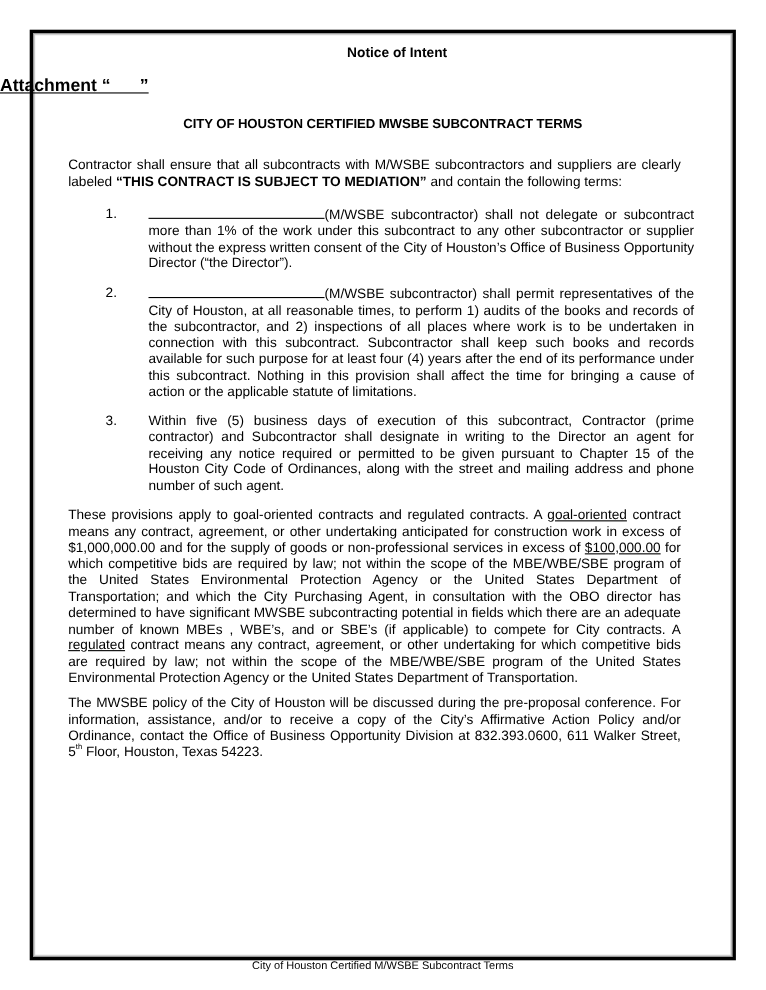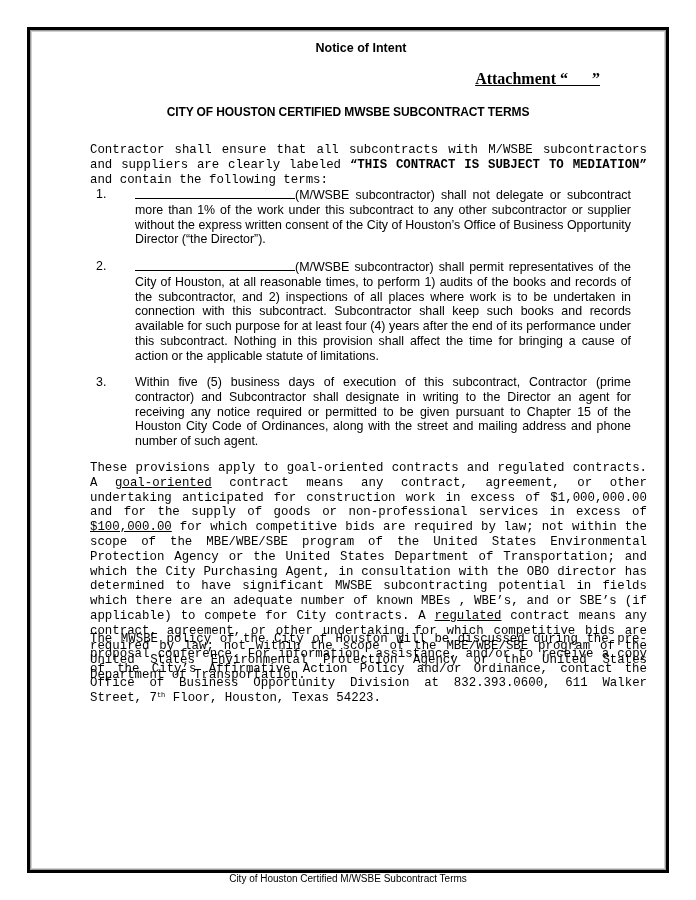--- a/index.html
+++ b/index.html
@@ -2,27 +2,27 @@
 <html><head>
   <meta charset="utf-8">
   <style>
     html, body { margin: 0; padding: 0; background: #ffffff; }
     body { width: 696px; height: 900px; position: relative; overflow: hidden;
            font-family: "Liberation Sans", sans-serif; color: #000; }
     .frame { position: absolute; left: 27px; top: 27px; width: 636px; height: 840px;
              border: 3px solid #000; box-shadow: inset 0 0 0 1px #9a9a9a, inset 0 0 0 2px #d0d0d0; background:#fff; }
     .notice { position: absolute; top: 41px; left: 13px; width: 696px; text-align: center;
               font-weight: bold; font-size: 12.5px; }
-    .attachment { position: absolute; top: 70px; left: 0; width: 600px; text-align: right;
-                  font-weight: bold; font-size: 16px; font-family: Liberation Serif, serif; }
+    .attachment { position: absolute; top: 70px; left: 0; width: 600px; text-align: left;
+                  font-weight: bold; font-size: 16px; }
     .attachment span { text-decoration: underline; white-space: pre; }
     .heading { position: absolute; top: 105px; left: 0; width: 696px; text-align: center;
                font-weight: bold; font-size: 12px; letter-spacing: -0.1px; }
-    .para { position: absolute; left: 90px; width: 557px; font-size: 12.4px; line-height: 14.8px;
-            text-align: justify; font-family: Liberation Mono, monospace; }
+    .para { position: absolute; left: 62px; width: 557px; font-size: 12.4px; line-height: 14.8px;
+            text-align: justify; }
     .intro { top: 143px; }
     .item { position: absolute; left: 74px; width: 557px; font-size: 12.4px; line-height: 14.8px; }
     .item .num { position: absolute; left: 22px; top: 0; }
     .item .body { position: absolute; left: 61px; width: 496px; text-align: justify; }
     .item1 { top: 187px; }
     .item2 { top: 259px; }
     .item3 { top: 375px; }
     .blank { display: inline-block; width: 160px; border-bottom: 1px solid #000; height: 11px; vertical-align: baseline; }
     .p-apply { top: 461px; }
     .p-policy { top: 632px; }
@@ -51,15 +51,15 @@
   <div class="body"><span class="blank"></span><span>(M/WSBE subcontractor) shall permit representatives of the City of Houston, at all reasonable times, to perform 1) audits of the books and records of the subcontractor, and 2) inspections of all places where work is to be undertaken in connection with this subcontract.  Subcontractor shall keep such books and records available for such purpose for at least four (4) years after the end of its performance under this subcontract.  Nothing in this provision shall affect the time for bringing a cause of action or the applicable statute of limitations.</span></div>
 </div>
 
 <div class="item item3">
   <span class="num">3.</span>
   <div class="body">Within five (5) business days of execution of this subcontract, Contractor (prime contractor) and Subcontractor shall designate in writing to the Director an agent for receiving any notice required or permitted to be given pursuant to Chapter 15 of the Houston City Code of Ordinances, along with the street and mailing address and phone number of such agent.</div>
 </div>
 
 <div class="para p-apply"><span>These provisions apply to goal-oriented contracts and regulated contracts.  A </span><u>goal-oriented</u><span> contract means any contract, agreement, or other undertaking anticipated for construction work in excess of $1,000,000.00 and for the supply of goods or non-professional services in excess of </span><u>$100,000.00</u><span> for which competitive bids are required by law; not within the scope of the MBE/WBE/SBE program of the United States Environmental Protection Agency or the United States Department of Transportation; and which the City Purchasing Agent, in consultation with the OBO director has determined to have significant MWSBE subcontracting potential in fields which there are an adequate number of known MBEs , WBE’s, and or SBE’s (if applicable) to compete for City contracts. A </span><u>regulated</u><span> contract means any contract, agreement, or other undertaking for which competitive bids are required by law; not within the scope of the MBE/WBE/SBE program of the United States Environmental Protection Agency or the United States Department of Transportation.</span></div>
 
-<div class="para p-policy"><span>The MWSBE policy of the City of Houston will be discussed during the pre-proposal conference.  For information, assistance, and/or to receive a copy of the City’s Affirmative Action Policy and/or Ordinance, contact the Office of Business Opportunity Division at 832.393.0600, 611 Walker Street, 7</span><sup>th</sup><span> Floor, Houston, Texas 54223.</span></div>
+<div class="para p-policy"><span>The MWSBE policy of the City of Houston will be discussed during the pre-proposal conference.  For information, assistance, and/or to receive a copy of the City’s Affirmative Action Policy and/or Ordinance, contact the Office of Business Opportunity Division at 832.393.0600, 611 Walker Street, 5</span><sup>th</sup><span> Floor, Houston, Texas 54223.</span></div>
 
 <div class="footer">City of Houston Certified M/WSBE Subcontract Terms</div>
 
 </body></html>

